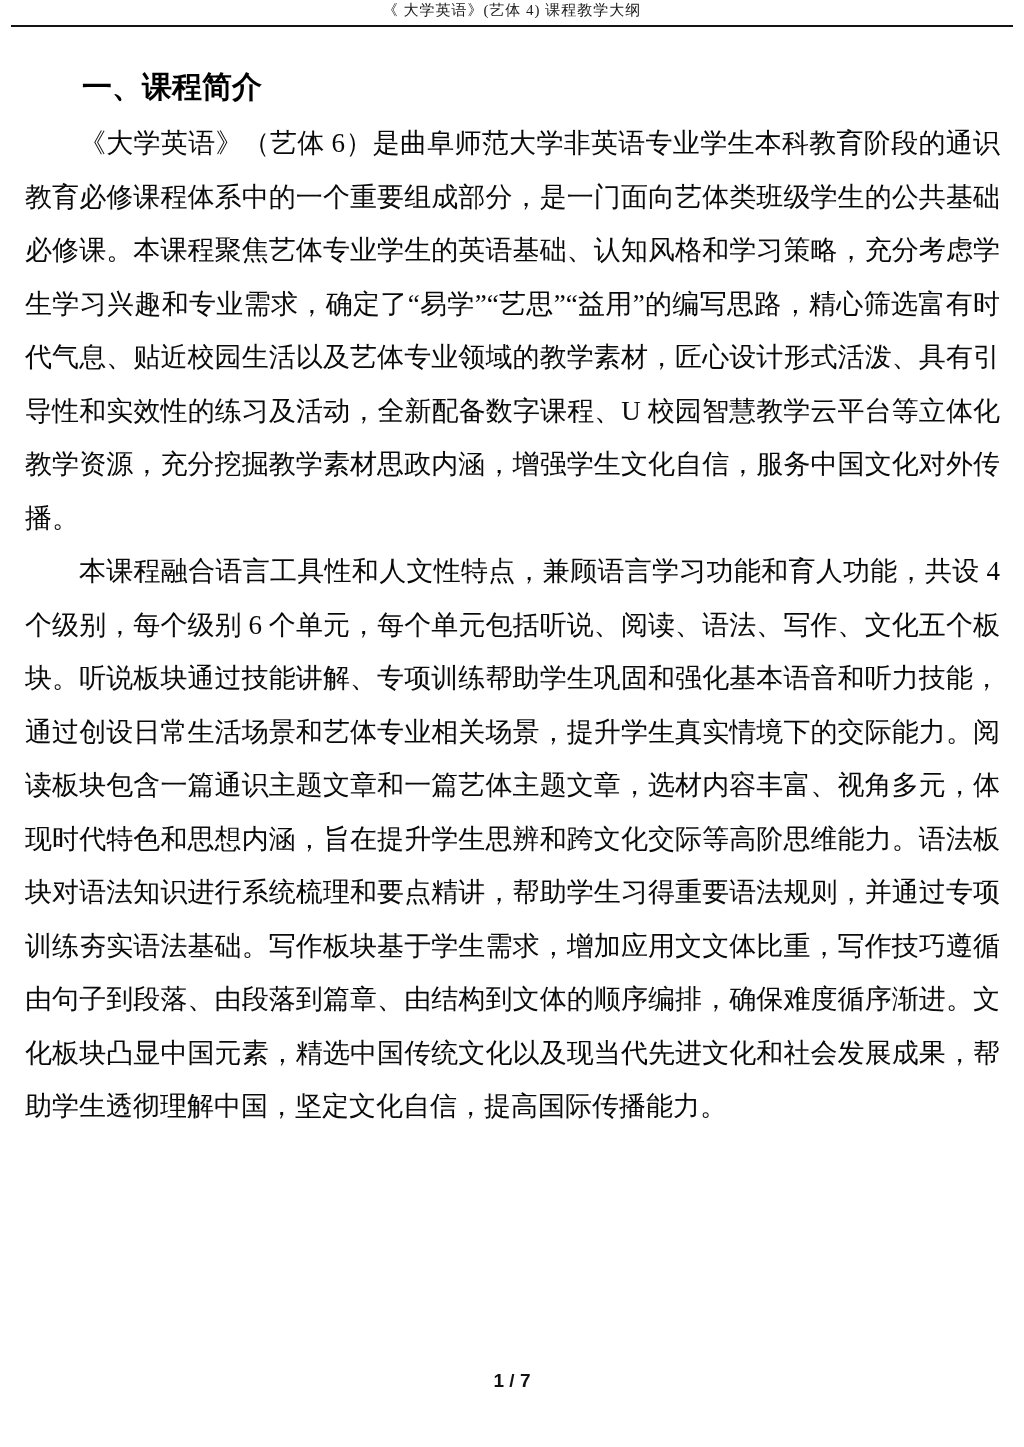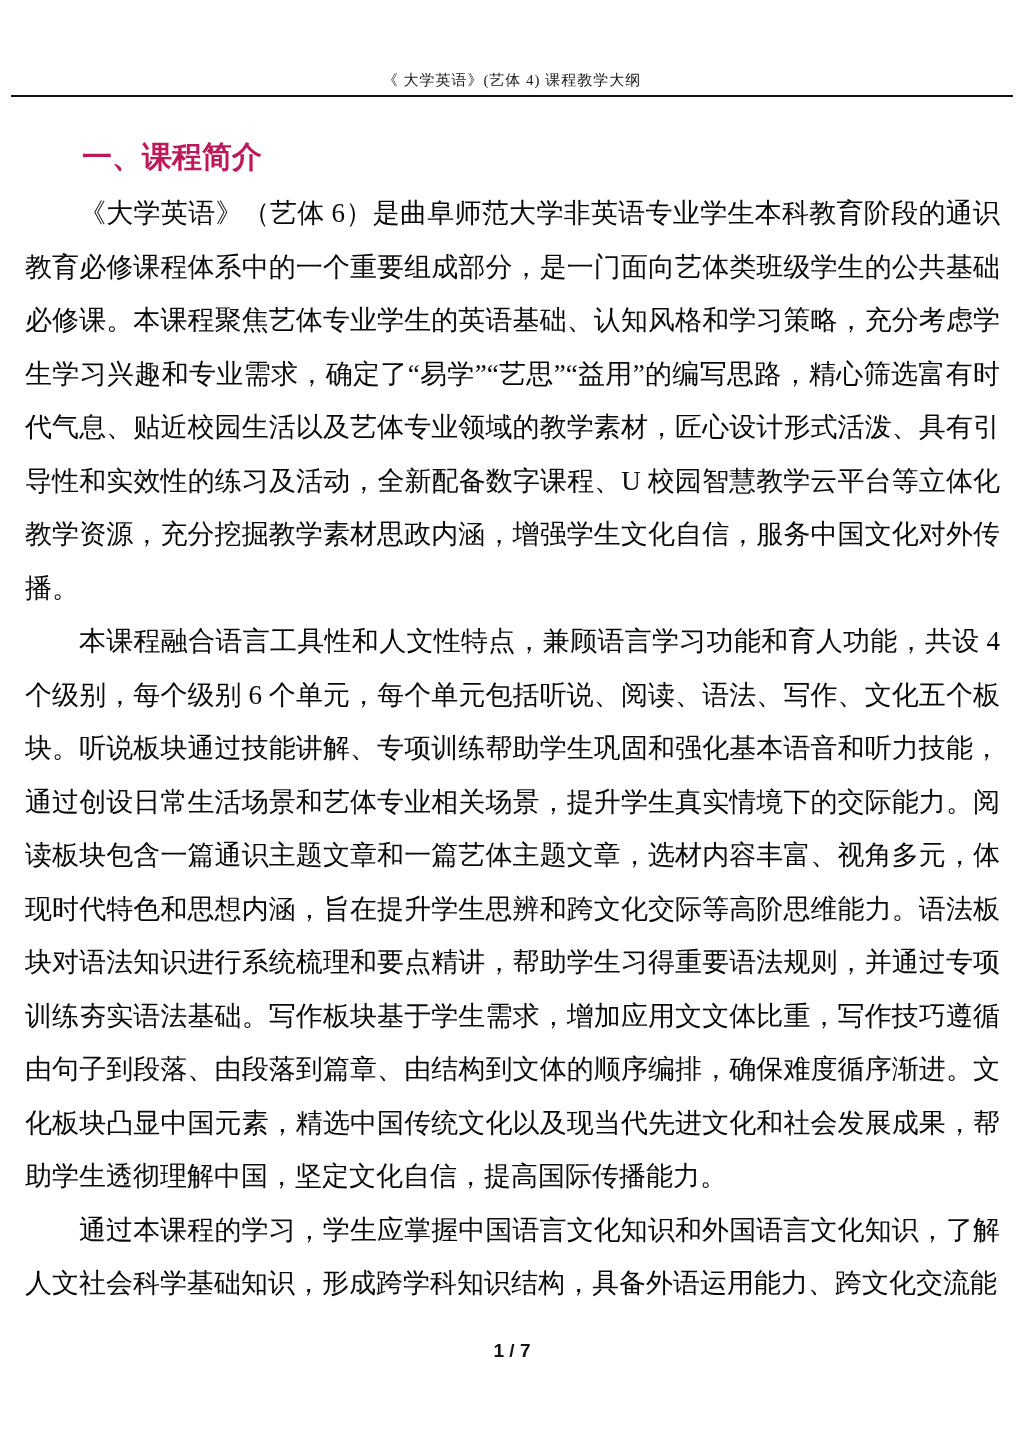--- a/index.html
+++ b/index.html
@@ -10,21 +10,20 @@
   .page {
     position: relative;
     width: 1024px;
     height: 1447px;
     background: #ffffff;
     overflow: hidden;
     font-family: "Liberation Serif", "DejaVu Serif", serif;
     color: #000000;
   }
   .doc-header {
-    padding-top: 70px;
     text-align: center;
   }
   .doc-header-title {
     font-size: 15px;
     line-height: 20px;
     letter-spacing: 1px;
     color: #1a1a1a;
   }
   .doc-header-rule {
     height: 0;
@@ -34,37 +33,37 @@
   }
   .content {
     margin: 0 24px 0 25px;
   }
   .section-heading {
     margin: 42px 0 0 57px;
     font-family: "Liberation Sans", "DejaVu Sans", sans-serif;
     font-weight: bold;
     font-size: 30px;
     line-height: 36px;
-    color: #be185d;
+    color: #000000;
   }
   .body-text {
     margin-top: 12px;
   }
   .body-text p {
     margin: 0;
     font-size: 27px;
     line-height: 53.5px;
     text-align: justify;
     text-justify: inter-ideograph;
     text-indent: 2em;
     color: #0a0a0a;
   }
   .page-number {
     position: absolute;
-    top: 1340px;
+    top: 1370px;
     left: 0;
     width: 100%;
     text-align: center;
     font-family: "Liberation Sans", "DejaVu Sans", sans-serif;
     font-weight: 600;
     font-size: 19px;
     color: #111111;
   }
 </style>
 </head>
@@ -76,19 +75,18 @@
     <div class="doc-header-title">《 大学英语》(艺体 4) 课程教学大纲</div>
     <hr class="doc-header-rule">
   </div>
 
   <div class="content">
     <div class="section-heading">一、课程简介</div>
 
     <div class="body-text">
       <p>《大学英语》（艺体 6）是曲阜师范大学非英语专业学生本科教育阶段的通识教育必修课程体系中的一个重要组成部分，是一门面向艺体类班级学生的公共基础必修课。本课程聚焦艺体专业学生的英语基础、认知风格和学习策略，充分考虑学生学习兴趣和专业需求，确定了“易学”“艺思”“益用”的编写思路，精心筛选富有时代气息、贴近校园生活以及艺体专业领域的教学素材，匠心设计形式活泼、具有引导性和实效性的练习及活动，全新配备数字课程、U 校园智慧教学云平台等立体化教学资源，充分挖掘教学素材思政内涵，增强学生文化自信，服务中国文化对外传播。</p>
       <p>本课程融合语言工具性和人文性特点，兼顾语言学习功能和育人功能，共设 4 个级别，每个级别 6 个单元，每个单元包括听说、阅读、语法、写作、文化五个板块。听说板块通过技能讲解、专项训练帮助学生巩固和强化基本语音和听力技能，通过创设日常生活场景和艺体专业相关场景，提升学生真实情境下的交际能力。阅读板块包含一篇通识主题文章和一篇艺体主题文章，选材内容丰富、视角多元，体现时代特色和思想内涵，旨在提升学生思辨和跨文化交际等高阶思维能力。语法板块对语法知识进行系统梳理和要点精讲，帮助学生习得重要语法规则，并通过专项训练夯实语法基础。写作板块基于学生需求，增加应用文文体比重，写作技巧遵循由句子到段落、由段落到篇章、由结构到文体的顺序编排，确保难度循序渐进。文化板块凸显中国元素，精选中国传统文化以及现当代先进文化和社会发展成果，帮助学生透彻理解中国，坚定文化自信，提高国际传播能力。</p>
-      <p>通过本课程的学习，学生应掌握中国语言文化知识和外国语言文化知识，了解人文社会科学基础知识，形成跨学科知识结构，具备外语运用能力、跨文化交流能</p>
     </div>
   </div>
 
   <div class="page-number">1 / 7</div>
 
 </div>
 
 </body></html>

